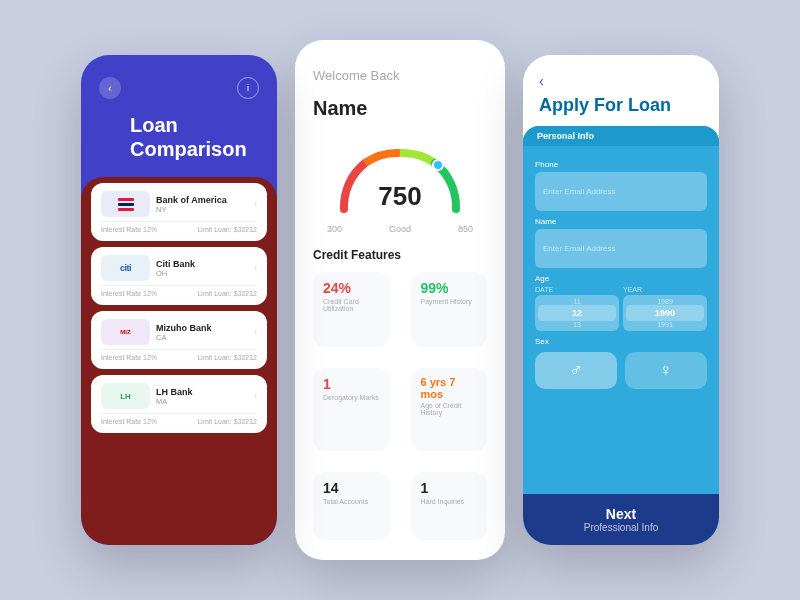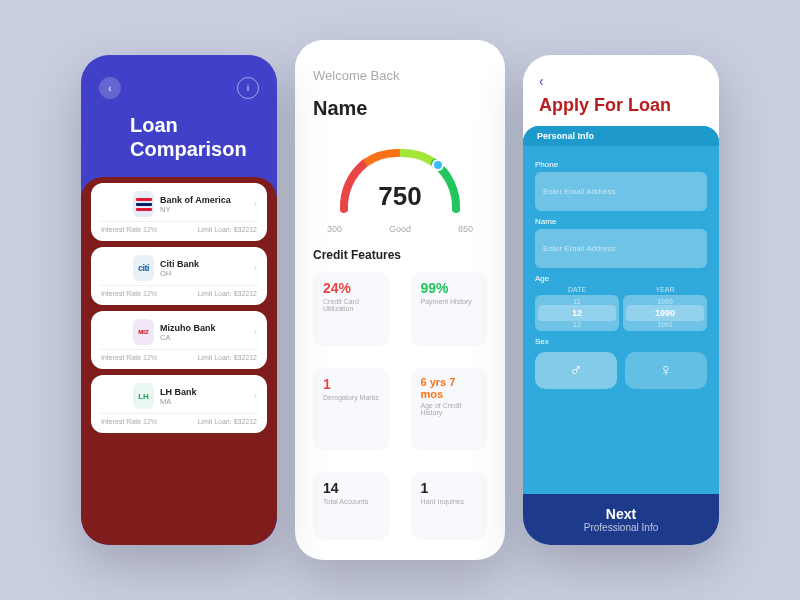--- a/index.html
+++ b/index.html
@@ -89,30 +89,29 @@
       align-items: center;
       justify-content: space-between;
       margin-bottom: 4px;
     }
     .s1-bank-logo {
       display: flex;
       align-items: center;
       gap: 6px;
     }
     .s1-logo-icon {
-      width: 21px;
+      width: 49px;
       height: 26px;
       border-radius: 6px;
       display: flex;
       align-items: center;
       justify-content: center;
       font-size: 7px;
       font-weight: 700;
       flex-shrink: 0;
-      margin-left: 32px;
     }
     .logo-boa { background: #e8ecf8; }
     .logo-citi { background: #e8f0f8; color: #1a5fab; }
     .logo-mizuho { background: #f0e8f8; }
     .logo-lh { background: #e8f8f0; }
     .s1-bank-info h4 { font-size: 9px; font-weight: 600; color: #222; }
     .s1-bank-info p { font-size: 7.5px; color: #999; }
     .s1-arrow { color: #ccc; font-size: 9px; }
     .s1-card-bottom {
       display: flex;
@@ -198,21 +197,21 @@
       overflow: hidden;
       box-shadow: 0 20px 50px rgba(0,0,0,0.2);
       display: flex;
       flex-direction: column;
     }
     .s3-header {
       padding: 18px 16px 10px;
       flex-shrink: 0;
     }
     .s3-back { color: #4040c8; font-size: 14px; margin-bottom: 6px; display: block; }
-    .s3-title { font-size: 18px; font-weight: 700; color: #b91c1c; }
+    .s3-title { font-size: 18px; font-weight: 700; color: #0369a1; }
     .s3-body {
       flex: 1;
       background: #30aadc;
       border-radius: 16px 16px 0 0;
       overflow: hidden;
       display: flex;
       flex-direction: column;
     }
     .s3-section-label {
       background: #1e99cc;
@@ -243,21 +242,20 @@
     }
     .s3-input::placeholder { color: rgba(255,255,255,0.6); }
     .s3-age-row {
       display: flex;
       gap: 4px;
     }
     .s3-date-col {
       flex: 1;
       display: flex;
       flex-direction: column;
-      align-items: center;
     }
     .s3-date-header {
       font-size: 7px;
       color: rgba(255,255,255,0.7);
       margin-bottom: 2px;
     }
     .s3-date-picker {
       background: rgba(255,255,255,0.3);
       border-radius: 6px;
       padding: 3px;

